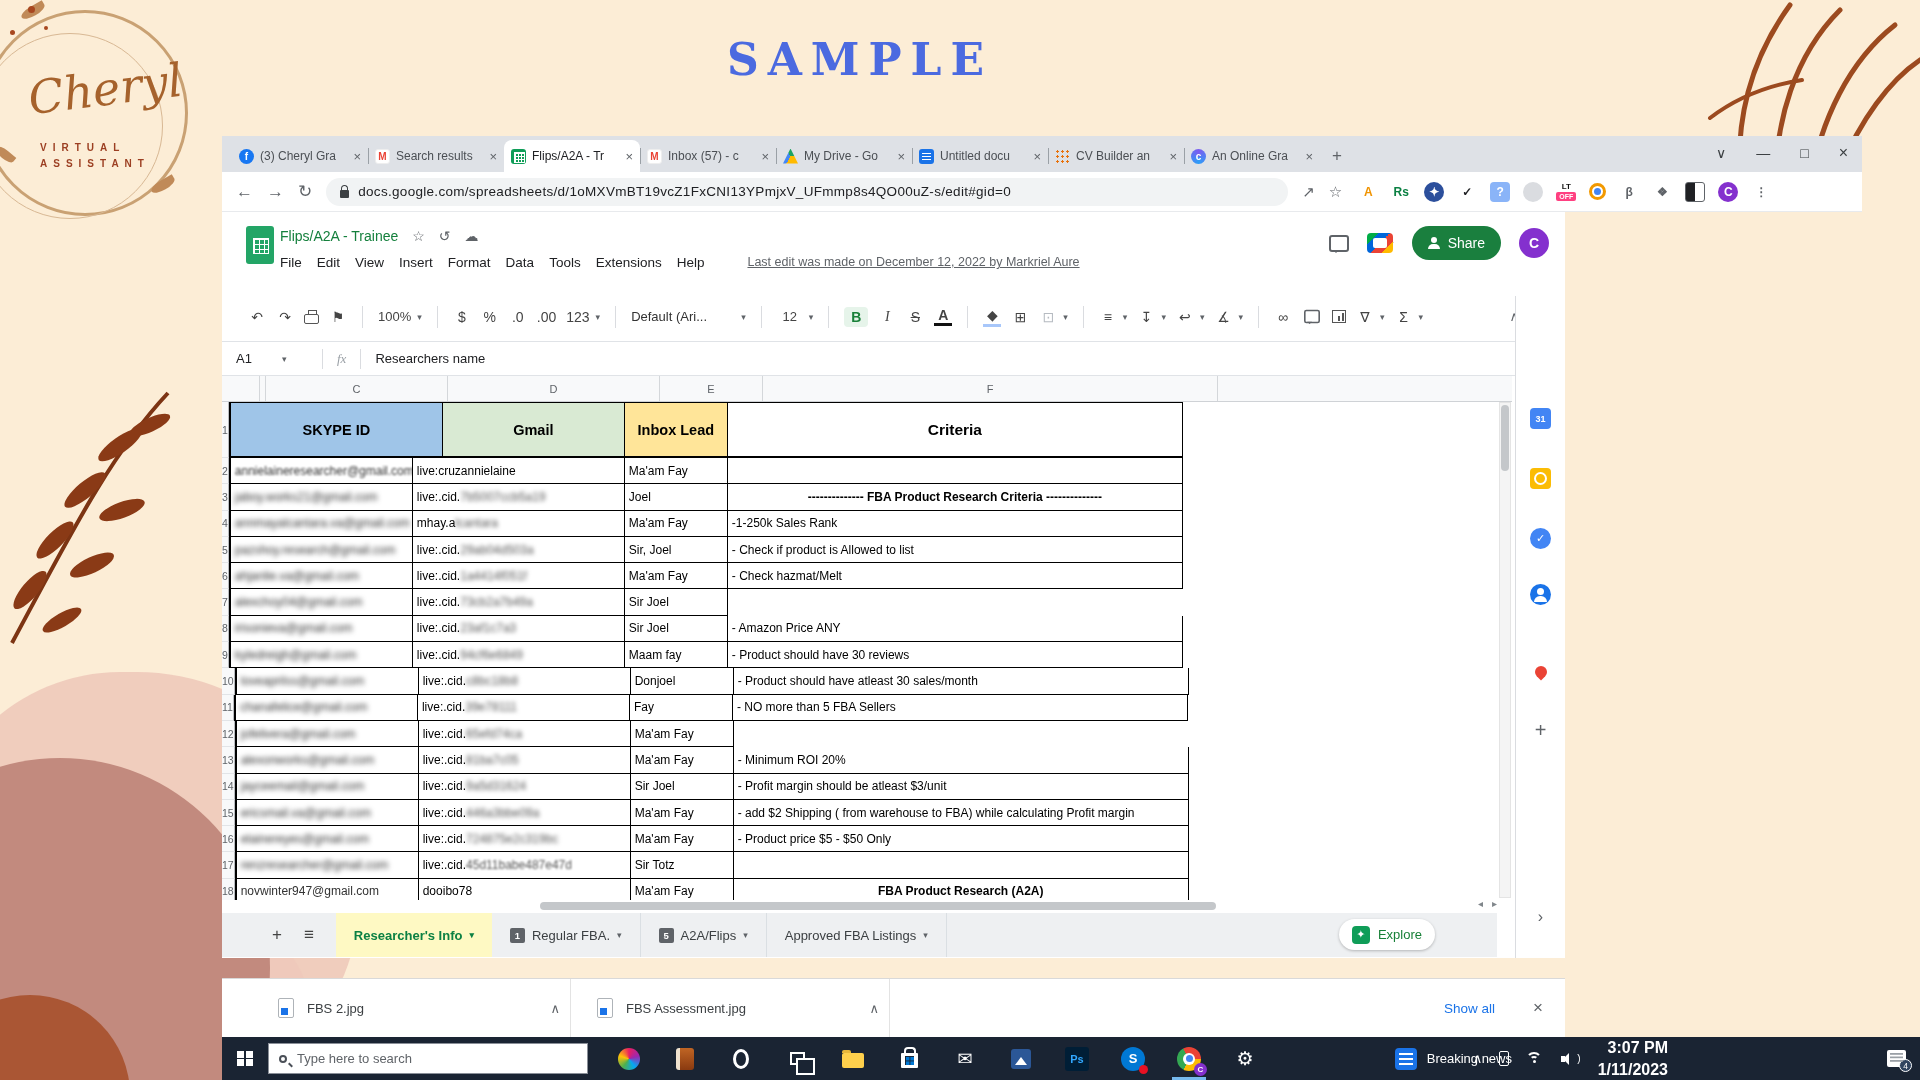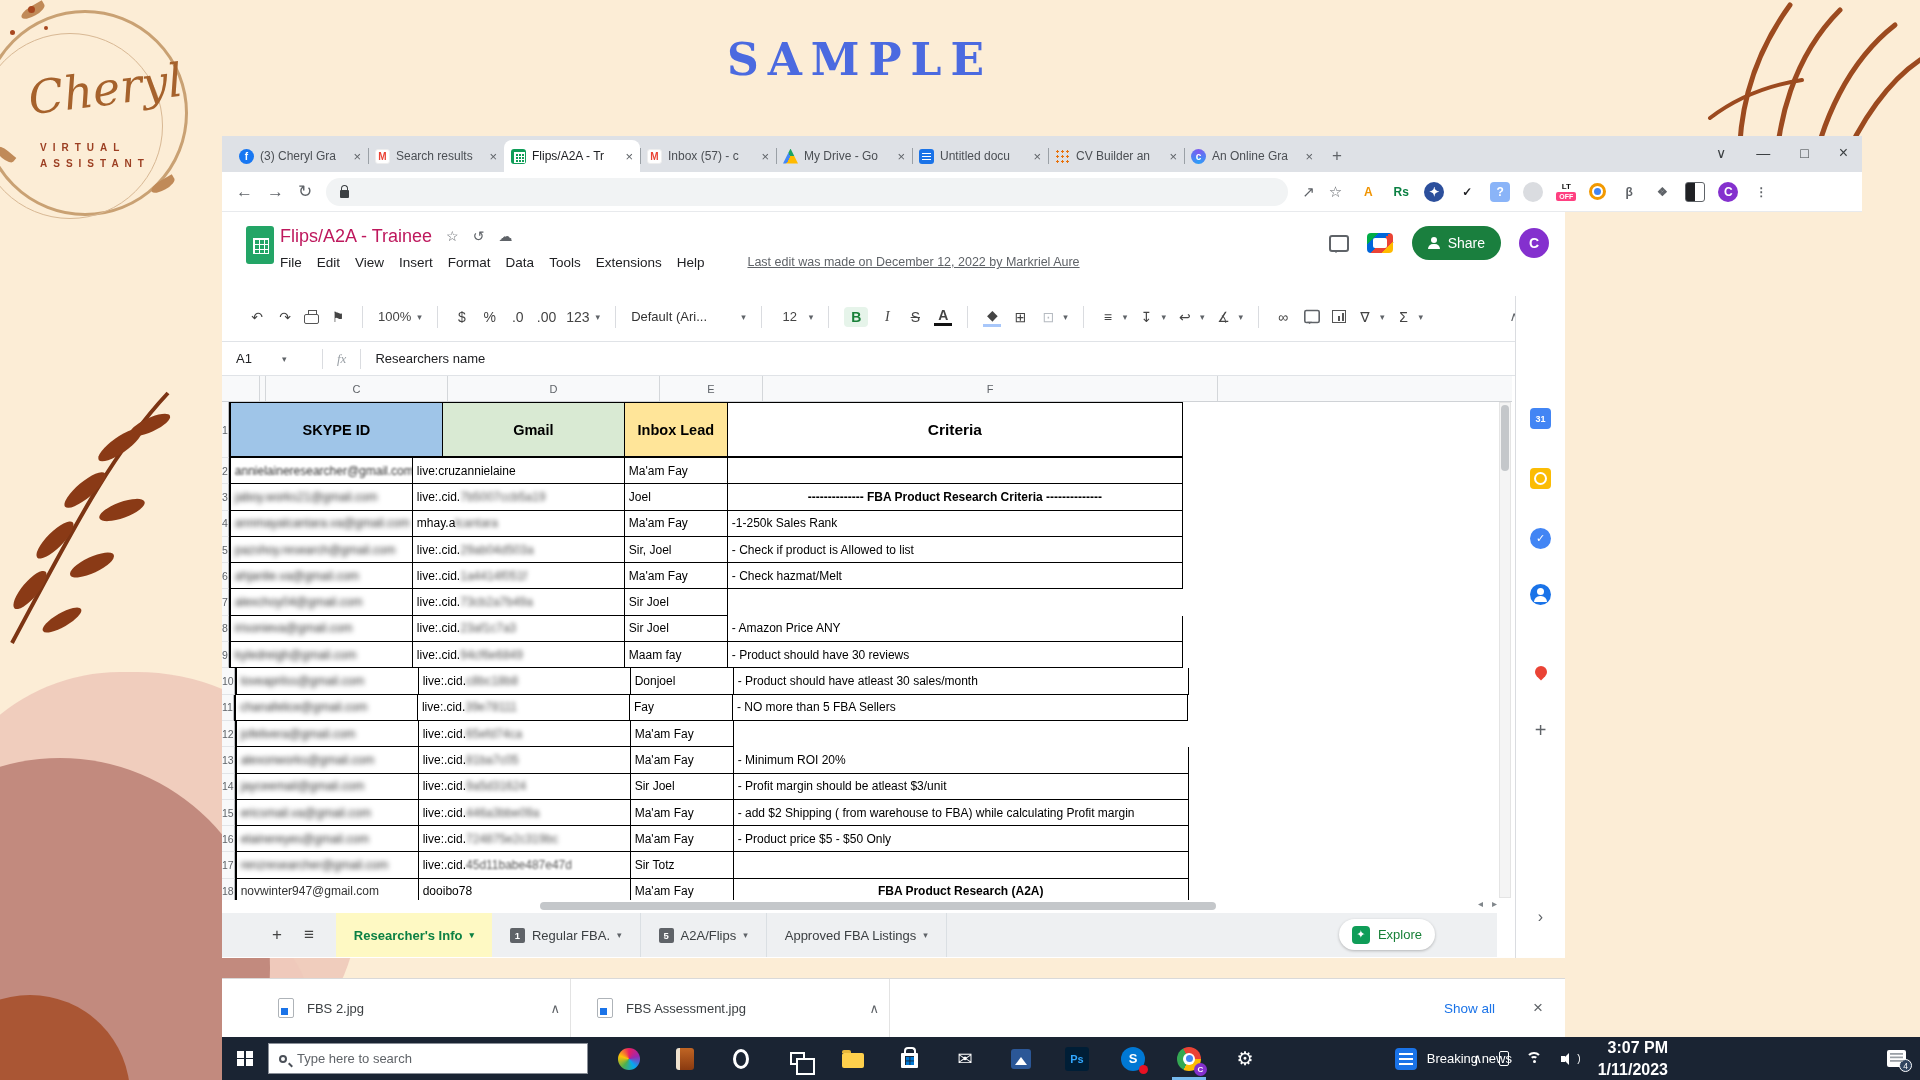--- a/index.html
+++ b/index.html
@@ -66,21 +66,21 @@
   .ext.lt .off{background:#ff4081;color:#fff;font-size:7px;padding:1px 3px;border-radius:2px;margin-top:1px;}
 
   
   .page{position:absolute;left:222px;top:212px;width:1343px;height:746px;background:#fff;}
   .shead{position:relative;height:80px;padding:10px 0 0 24px;}
   .slogo{position:absolute;left:24px;top:14px;width:28px;height:38px;background:#23a566;border-radius:3px;}
   .slogo::after{content:"";position:absolute;left:7px;top:12px;width:14px;height:14px;
     background:linear-gradient(#fff 1.5px,transparent 1.5px) 0 0/5px 5px,linear-gradient(90deg,#fff 1.5px,transparent 1.5px) 0 0/5px 5px;border:1.5px solid #fff;}
   .shead-left{margin-left:34px;}
   .trow{display:flex;align-items:center;gap:14px;height:28px;}
-  .stitle{font-size:18px;color:#be185d;}
+  .stitle{font-size:14px;color:#15803d;}
   .ticon{font-size:14px;color:#5f6368;}
   .mrow{display:flex;align-items:center;gap:15px;height:24px;font-size:13.5px;color:#202124;}
   .lastedit{margin-left:28px;font-size:12.5px;color:#5f6368;text-decoration:underline;white-space:nowrap;}
   .shead-right{position:absolute;right:16px;top:14px;display:flex;align-items:center;gap:18px;}
   .cmt{width:20px;height:17px;border:2px solid #5f6368;border-radius:3px;position:relative;}
   .cmt::after{content:"";position:absolute;left:2px;bottom:-6px;border:3px solid transparent;border-top-color:#5f6368;}
   .meet{width:26px;height:20px;border-radius:4px;background:linear-gradient(135deg,#00ac47 25%,#0066da 25% 50%,#ea4335 50% 75%,#ffba00 75%);position:relative;}
   .meet::after{content:"";position:absolute;inset:5px 6px;background:#fff;border-radius:2px;}
   .ddc{font-size:10px;color:#5f6368;margin-left:-10px;}
   .sharebtn{height:34px;padding:0 16px;border-radius:17px;background:#1a7f3e;color:#fff;display:flex;align-items:center;gap:8px;font-size:14px;}
@@ -327,20 +327,21 @@
         <span>□</span>
         <span style="font-size:16px;">×</span>
       </div>
     </div>
     <div class="urlbar">
       <span class="nav">←</span>
       <span class="nav">→</span>
       <span class="nav">↻</span>
       <div class="pill">
         <span class="lock"></span>
+        <span class="url">docs.google.com/spreadsheets/d/1oMXVmBT19vcZ1FxCNI13YPmjxV_UFmmp8s4QO00uZ-s/edit#gid=0</span>
       </div>
       <span class="ubtn">↗</span>
       <span class="ubtn">☆</span>
       <div class="exts" id="extstrip">
           <span class="ext " style="color: rgb(240, 147, 0);">A</span>
           <span class="ext " style="color: rgb(11, 128, 67);">Rs</span>
           <span class="ext circle" style="background: rgb(44, 79, 156); color: rgb(255, 255, 255);">✦</span>
           <span class="ext " style="color: rgb(32, 33, 36);">✓</span>
           <span class="ext sq" style="background: rgb(138, 180, 248); color: rgb(255, 255, 255);">?</span>
           <span class="ext circle" style="background: rgb(218, 220, 224); color: rgb(95, 99, 104);"></span>

